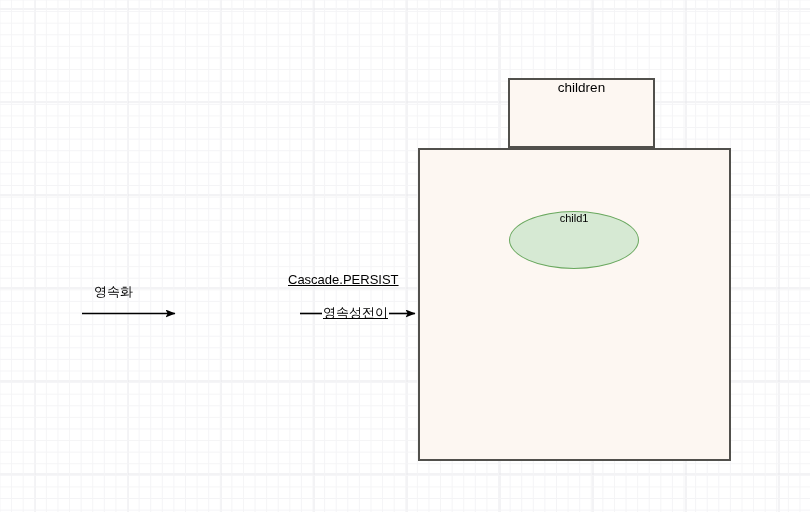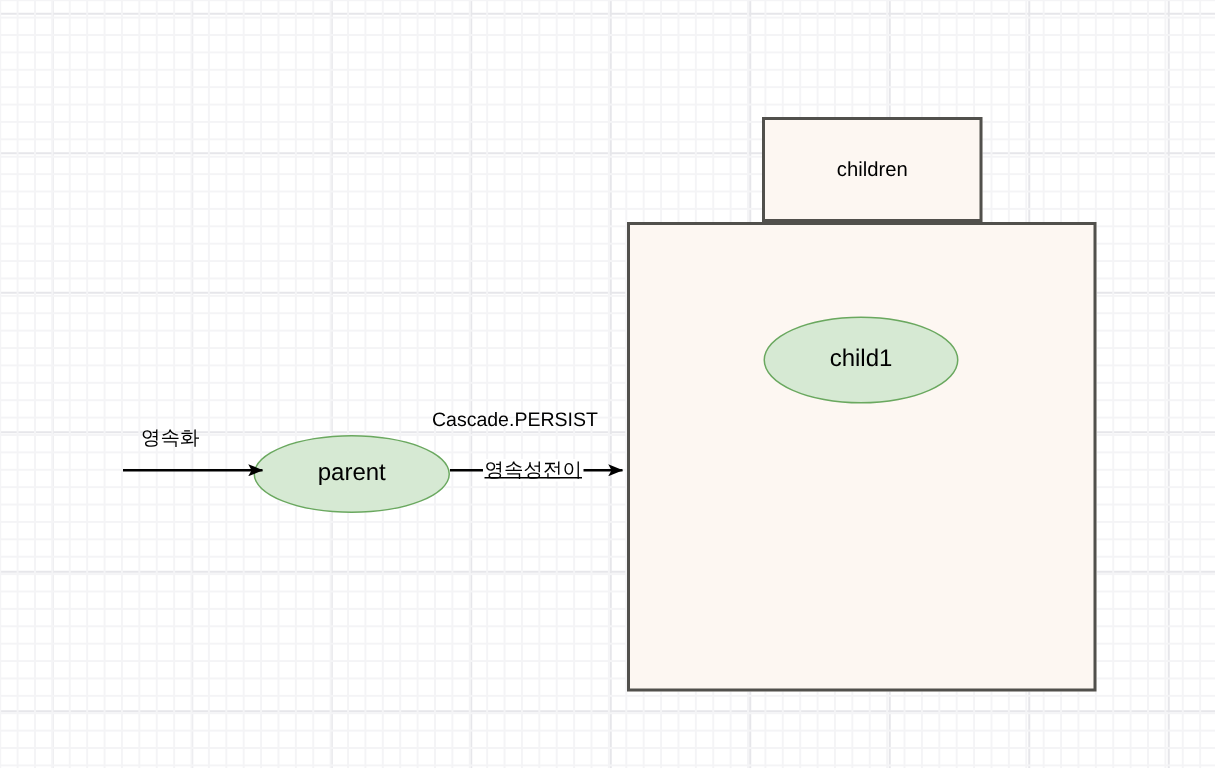--- a/index.html
+++ b/index.html
@@ -27,37 +27,37 @@
       -0.5px -0.5px,
       -0.5px -0.5px,
       34.5px -0.5px,
       34.5px 8.5px;
     font-family: "Liberation Sans", "DejaVu Sans", sans-serif;
   }
   .node {
     position: absolute;
     box-sizing: border-box;
     display: flex;
-    align-items: center;
+    align-items: flex-start;
     justify-content: center;
     text-align: center;
   }
   .rect-node {
     background: #fdf7f2;
     border: 2px solid #51504c;
     color: #000000;
     font-size: 13.5px;
     line-height: 1.2;
   }
   .ellipse-node {
     background: #d6e9d3;
     border: 1.4px solid #6aa85f;
     border-radius: 50%;
     color: #000000;
-    font-size: 16px;
+    font-size: 11px;
     line-height: 1.2;
   }
   .edge-label {
     position: absolute;
     font-size: 13px;
     color: #000000;
     white-space: nowrap;
     line-height: 1.15;
   }
   .edge-svg {
@@ -81,37 +81,34 @@
 
   <div class="node rect-node" style="left:508px; top:78px; width:147px; height:70px;">
     <span>children</span>
   </div>
 
   <div class="node ellipse-node" style="left:509px; top:211px; width:130px; height:58px;">
     <span>child1</span>
   </div>
 
 
-  <div class="node ellipse-node" style="left:169px; top:290px; width:131px; height:52px;">
-    <span>parent</span>
-  </div>
 
   <svg class="edge-svg">
     <defs>
       <marker id="arrowhead" markerWidth="10" markerHeight="8" refX="9.5" refY="4" orient="auto" markerUnits="userSpaceOnUse">
         <path d="M0,0 L10,4 L0,8 L2.2,4 Z" fill="#000000"></path>
       </marker>
     </defs>
 
     <line x1="82" y1="313.5" x2="175" y2="313.5" stroke="#000000" stroke-width="1.6" marker-end="url(#arrowhead)"></line>
 
     <line x1="300" y1="313.5" x2="322" y2="313.5" stroke="#000000" stroke-width="1.6"></line>
 
     <line x1="384" y1="313.5" x2="415" y2="313.5" stroke="#000000" stroke-width="1.6" marker-end="url(#arrowhead)"></line>
   </svg>
 
   <div class="edge-label" style="left:94px; top:285px;">영속화</div>
 
-  <div class="edge-label" style="left:288px; top:273px;">Cascade.PERSIST</div>
+  <div class="edge-label" style="left:288px; top:273px;text-decoration:underline;">Cascade.PERSIST</div>
 
   <div class="edge-label" style="left:322px; top:306px; background:#ffffff; padding:0 1px;text-decoration:underline;">영속성전이</div>
 
 </div>
 
 </body></html>

